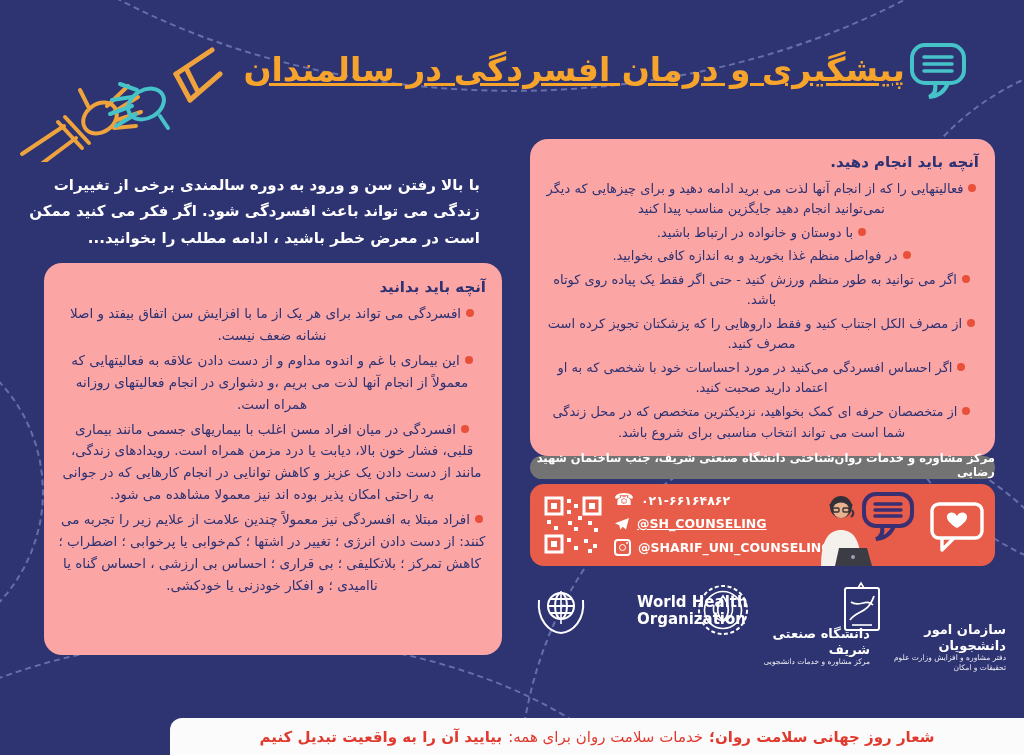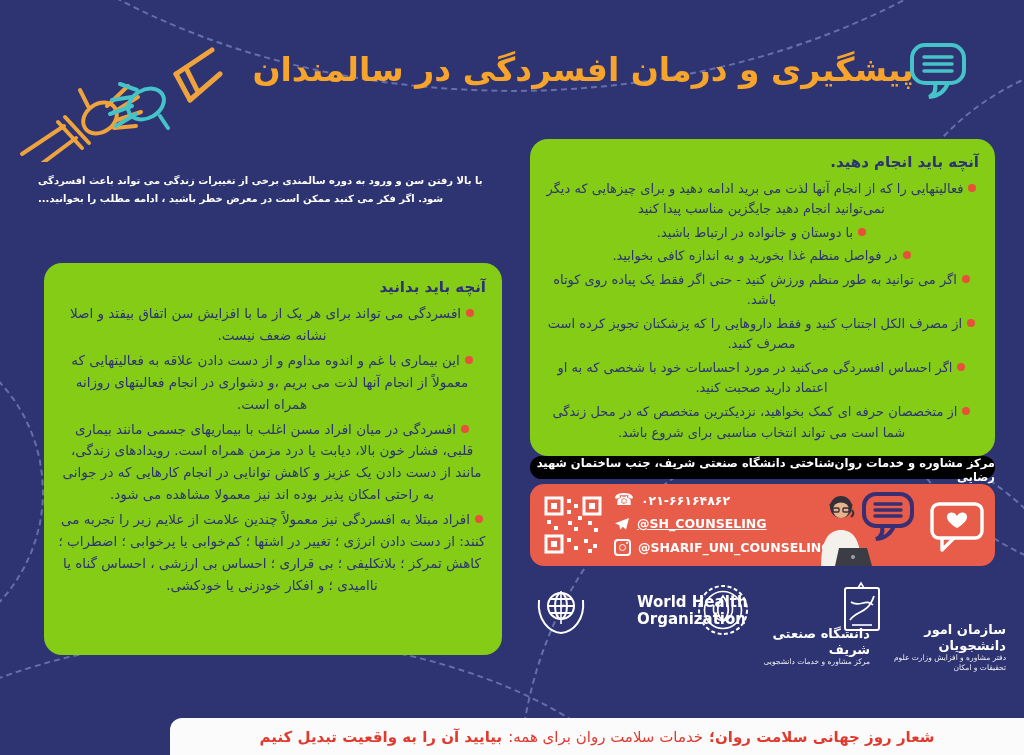--- a/index.html
+++ b/index.html
@@ -2,37 +2,37 @@
 <html><head>
 <meta charset="utf-8">
 <style>
   html,body{margin:0;padding:0;}
   body{width:1024px;height:755px;position:relative;overflow:hidden;
        background:#2e3372;font-family:"DejaVu Sans",sans-serif;}
   .abs{position:absolute;}
   
   .arc{position:absolute;border:2px dashed rgba(150,160,215,.55);border-radius:50%;pointer-events:none;}
   
-  .title{position:absolute;top:50px;right:110px;color:#f6a42c;font-size:33px;font-weight:bold;direction:rtl;}
-  
-  .intro{position:absolute;top:172px;left:38px;width:468px;color:#ffffff;font-size:10px;
-         font-weight:bold;line-height:1.75;direction:rtl;text-align:left;}
-  
-  .card{position:absolute;background:#84cc16;border-radius:18px;padding:12px 16px 10px 14px;
+  .title{position:absolute;top:50px;right:119px;color:#f6a42c;font-size:33px;font-weight:bold;direction:rtl;text-decoration:underline;}
+  
+  .intro{position:absolute;top:172px;left:12px;width:468px;color:#ffffff;font-size:15px;
+         font-weight:bold;line-height:1.75;direction:rtl;text-align:right;}
+  
+  .card{position:absolute;background:#fca5a5;border-radius:18px;padding:12px 16px 10px 14px;
         direction:rtl;text-align:right;color:#2d3273;overflow:hidden;box-sizing:border-box;}
   .card h2{margin:0 0 4px 0;font-size:15px;font-weight:bold;color:#2d3273;}
   .card-know{left:44px;top:263px;width:458px;height:392px;font-size:13.5px;line-height:1.62;}
   .card-do{left:530px;top:139px;width:465px;height:317px;font-size:13px;line-height:1.58;}
   .bullet{margin:0 0 3px 0;text-align:center;}
   .dot{display:inline-block;width:8px;height:8px;border-radius:50%;background:#e8503a;
        margin-left:5px;vertical-align:1px;}
   
-  .pill{position:absolute;left:530px;top:456px;width:465px;height:23px;background:#000000;
+  .pill{position:absolute;left:530px;top:456px;width:465px;height:23px;background:#737373;
         border-radius:12px;color:#fff;font-size:11.5px;font-weight:bold;direction:rtl;
-        display:flex;align-items:flex-start;justify-content:center;box-sizing:border-box;}
+        display:flex;align-items:flex-end;justify-content:center;box-sizing:border-box;}
   
   .contact{position:absolute;left:530px;top:484px;width:465px;height:82px;background:#e85d49;
            border-radius:14px;}
   .crow{position:absolute;color:#fff;font-size:12.5px;font-weight:bold;white-space:nowrap;
         display:flex;align-items:center;gap:7px;direction:ltr;}
   .phone-glyph{font-size:16px;line-height:1;}
   .insta{width:13px;height:13px;border:2px solid #fff;border-radius:4px;position:relative;}
   .insta::after{content:"";position:absolute;left:3px;top:3px;width:5px;height:5px;
                 border:1.5px solid #fff;border-radius:50%;}
   .insta::before{content:"";position:absolute;right:1px;top:1px;width:2px;height:2px;

